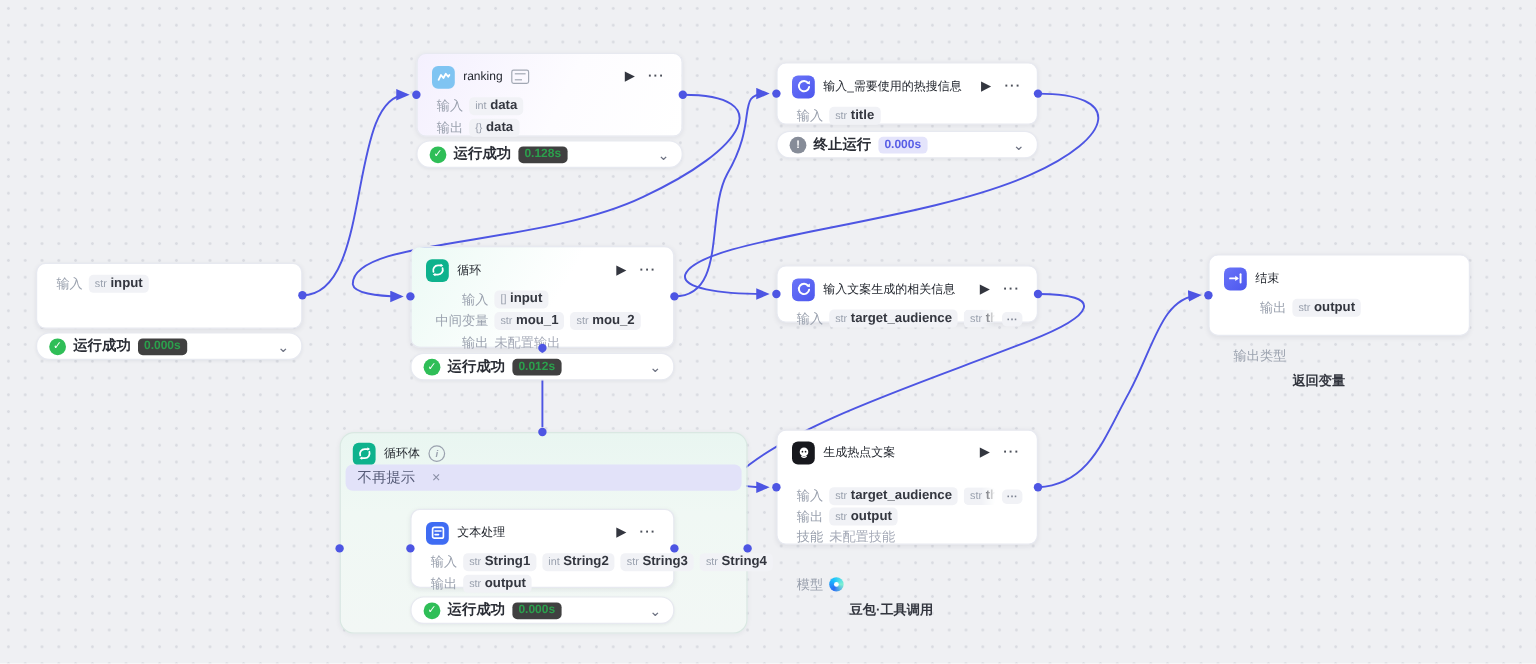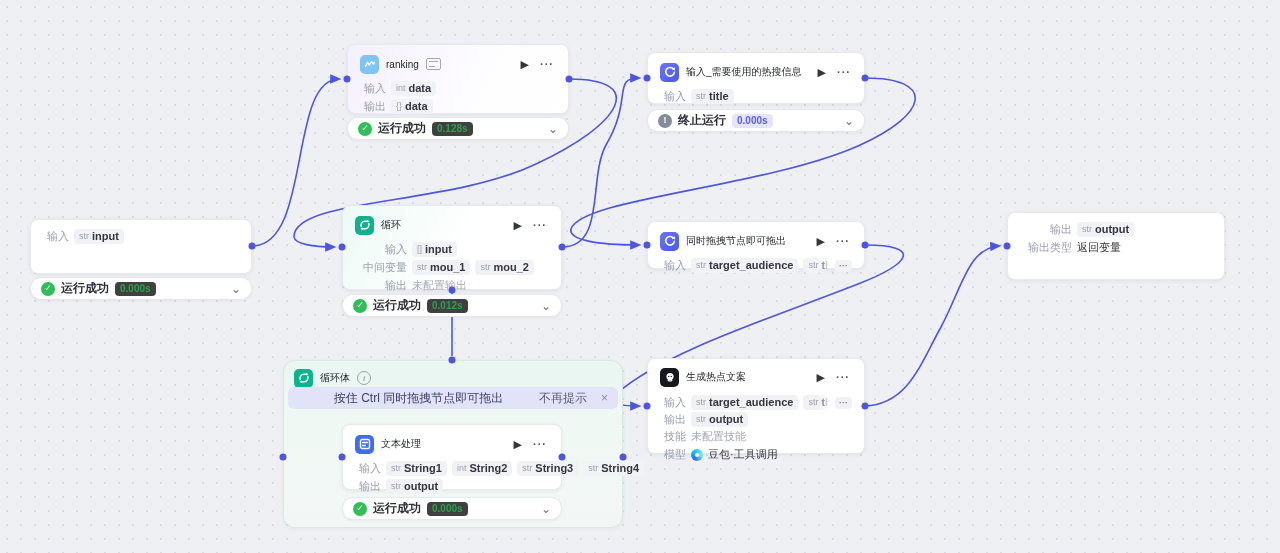--- a/index.html
+++ b/index.html
@@ -36,21 +36,21 @@
   .lbl.w4{width:52px;}
   .pill{display:inline-flex;align-items:center;background:#f1f2f6;border-radius:4px;
         padding:1px 5px;font-size:11px;line-height:13px;white-space:nowrap;}
   .pill .ptype{color:#9aa1ae;font-size:9px;margin-right:3px;}
   .pill .pname{color:#33363f;font-weight:700;}
   .pill.fade{max-width:92px;overflow:hidden;-webkit-mask-image:linear-gradient(90deg,#000 55%,transparent 97%);
              mask-image:linear-gradient(90deg,#000 55%,transparent 97%);}
   .morepill{display:inline-flex;align-items:center;justify-content:center;background:#f1f2f6;border-radius:4px;
             padding:1px 4px;font-size:9px;color:#7b8190;font-weight:700;cursor:pointer;margin-left:auto;}
   .plain{font-size:11px;color:#a6abb8;}
-  .plain.dark{color:#33363f;font-weight:400;}
+  .plain.dark{color:#33363f;font-weight:700;margin-top:43px;}
   .statusbar{
     position:absolute;background:#fff;border:1px solid #e7e9f0;border-radius:11px;
     box-shadow:0 1px 3px rgba(25,30,50,.06);box-sizing:border-box;height:23px;
     display:flex;align-items:center;gap:6px;padding:0 10px;cursor:pointer;
   }
   .sicon{width:14px;height:14px;border-radius:50%;display:flex;align-items:center;justify-content:center;
          color:#fff;font-size:9px;font-weight:700;flex:0 0 14px;line-height:1;}
   .sicon.ok{background:#2fbe57;}
   .sicon.stop{background:#868c98;}
   .stext{font-size:12px;font-weight:700;color:#2a2d35;white-space:nowrap;}
@@ -113,21 +113,20 @@
               <path d="M9.8,4.5 A4,4 0 0 1 6,9.8 L3.4,9.8"></path>
             </g>
             <path d="M8.2,0.8 L10.4,2.2 L8.2,3.6 Z" fill="#fff"></path>
             <path d="M3.8,8.4 L1.6,9.8 L3.8,11.2 Z" fill="#fff"></path>
           </svg>
       </span>
       <span class="title">循环体</span>
       <span class="circle-i">i</span>
     </div>
     <div class="banner">
-      <span class="btext">按住 Ctrl 同时拖拽节点即可拖出</span>
       <span class="bdismiss">不再提示</span>
       <span class="bclose">×</span>
     </div>
 
     <div class="card" style="left:58px;top:63px;width:220px;height:66px;">
       <div class="hdr">
         <span class="nicon ic-blue">
           <svg width="12" height="12" viewBox="0 0 12 12">
               <rect x="1.5" y="1.5" width="9" height="9" rx="1.5" fill="none" stroke="#fff" stroke-width="1.4"></rect>
               <path d="M3.5,4.5 h5 M3.5,7.5 h3" stroke="#fff" stroke-width="1.3" stroke-linecap="round"></path>
@@ -300,55 +299,65 @@
   </div>
 
   <div class="card" style="left:647px;top:221px;width:218px;height:48px;">
     <div class="hdr">
       <span class="nicon ic-indigo">
         <svg width="12" height="12" viewBox="0 0 12 12">
             <path d="M9.5,3.2 A4.3,4.3 0 1 0 10.3,6.4" fill="none" stroke="#fff" stroke-width="1.6" stroke-linecap="round"></path>
             <path d="M10.9,1.2 L10.9,4.4 L7.9,3.4 Z" fill="#fff"></path>
           </svg>
       </span>
-      <span class="title">同时拖拽节点即可拖出</span>
+      <span class="title">输入文案生成的相关信息</span>
       <span class="spacer"></span>
       <span class="hbtn">▶</span>
       <span class="hbtn more">···</span>
     </div>
     <div class="row">
       <span class="lbl w2">输入</span>
       <span class="pill">
           <span class="ptype">str</span>
           <span class="pname">target_audience</span>
         </span>
       <span class="pill fade">
           <span class="ptype">str</span>
           <span class="pname">theme_preference</span>
         </span>
       <span class="morepill">···</span>
     </div>
   </div>
 
   <div class="card" style="left:1007px;top:212px;width:218px;height:68px;">
+    <div class="hdr">
+      <span class="nicon ic-indigo">
+        <svg width="12" height="12" viewBox="0 0 12 12">
+            <path d="M1,6 L6.8,6" stroke="#fff" stroke-width="1.5" stroke-linecap="round"></path>
+            <path d="M5.4,3.8 L8.4,6 L5.4,8.2 Z" fill="#fff"></path>
+            <path d="M9.8,2.5 L9.8,9.5" stroke="#fff" stroke-width="1.6" stroke-linecap="round"></path>
+          </svg>
+      </span>
+      <span class="title">结束</span>
+    </div>
     <div class="row">
       <span class="lbl w4">输出</span>
       <span class="pill">
           <span class="ptype">str</span>
           <span class="pname">output</span>
         </span>
     </div>
     <div class="row">
       <span class="lbl w4">输出类型</span>
       <span class="plain dark">返回变量</span>
     </div>
   </div>
 
   <div class="card" style="left:647px;top:358px;width:218px;height:96px;padding-top:8px;">
-    <div class="hdr" style="margin-bottom:8px;">
+    <div class="hdr" style="margin-bottom:19px;">
       <span class="nicon ic-black">
         <svg width="12" height="12" viewBox="0 0 12 12">
             <circle cx="6" cy="5.6" r="3.6" fill="#fff"></circle>
             <circle cx="4.7" cy="5.4" r="0.7" fill="#17181d"></circle>
             <circle cx="7.3" cy="5.4" r="0.7" fill="#17181d"></circle>
             <path d="M4.2,9.4 Q6,10.6 7.8,9.4" stroke="#fff" stroke-width="1.2" fill="none" stroke-linecap="round"></path>
           </svg>
       </span>
       <span class="title">生成热点文案</span>
       <span class="spacer"></span>

